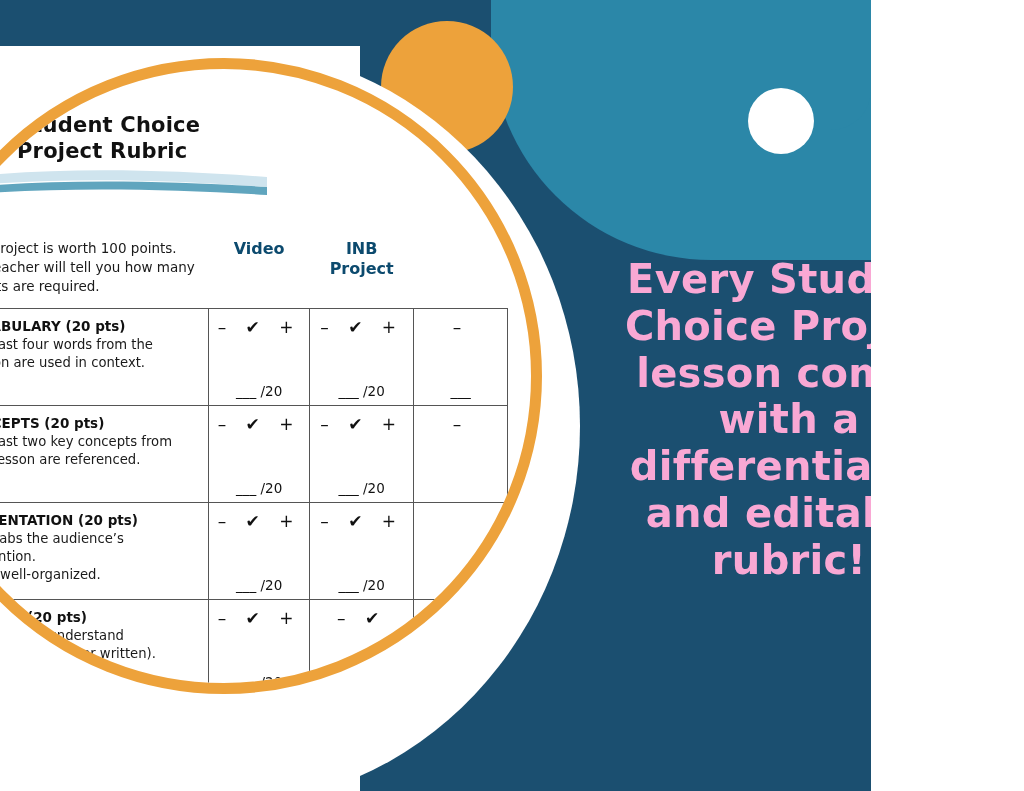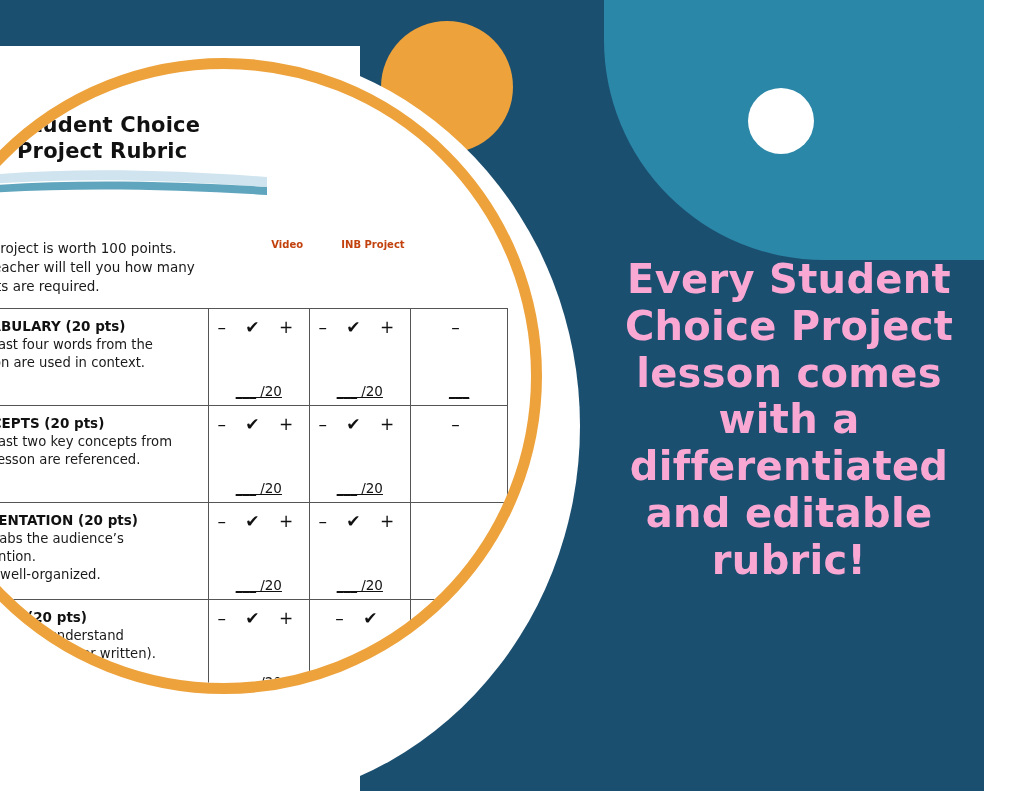--- a/index.html
+++ b/index.html
@@ -2,21 +2,21 @@
 <html><head>
 <meta charset="utf-8">
 <style>
   html, body {
     margin: 0;
     padding: 0;
     background: #ffffff;
   }
   #stage {
     position: relative;
-    width: 984px;
+    width: 871px;
     height: 791px;
     overflow: hidden;
     background: #1b4f70;
     font-family: "Liberation Sans", sans-serif;
   }
 
   
   .teal-blob {
     position: absolute;
     right: -40px;
@@ -146,24 +146,24 @@
     padding: 10px 6px 12px 6px !important;
     font-size: 13.5px;
   }
   .intro {
     font-size: 13.5px;
     line-height: 1.42;
     color: #1a1a1a;
     width: 242px;
   }
   .colhead {
-    text-align: right;
+    text-align: center;
     font-weight: bold;
-    font-size: 10px;
-    color: #c2410c;
+    font-size: 16px;
+    color: #0c4a6e;
     line-height: 1.25;
   }
   .crit {
     padding: 9px 8px 10px 10px !important;
     width: 242px;
   }
   .crit-title {
     font-weight: bold;
     font-size: 13.5px;
     color: #111;
@@ -188,21 +188,20 @@
     color: #111;
     font-family: "DejaVu Sans", sans-serif;
   }
   .marks .score {
     position: absolute;
     left: 0;
     right: 0;
     bottom: 6px;
     font-size: 13.5px;
     color: #111;
-    text-decoration: underline;
   }
 
   
   .headline {
     position: absolute;
     left: 586px;
     top: 228px;
     width: 406px;
     text-align: center;
     color: #f9a8d4;

